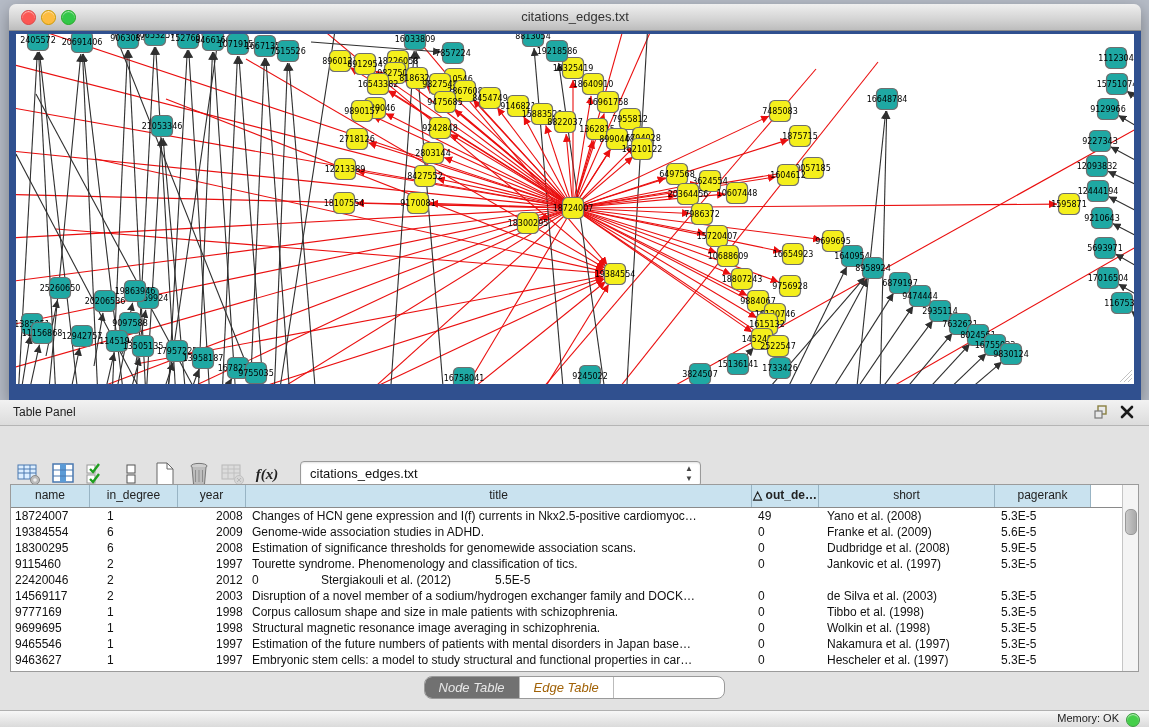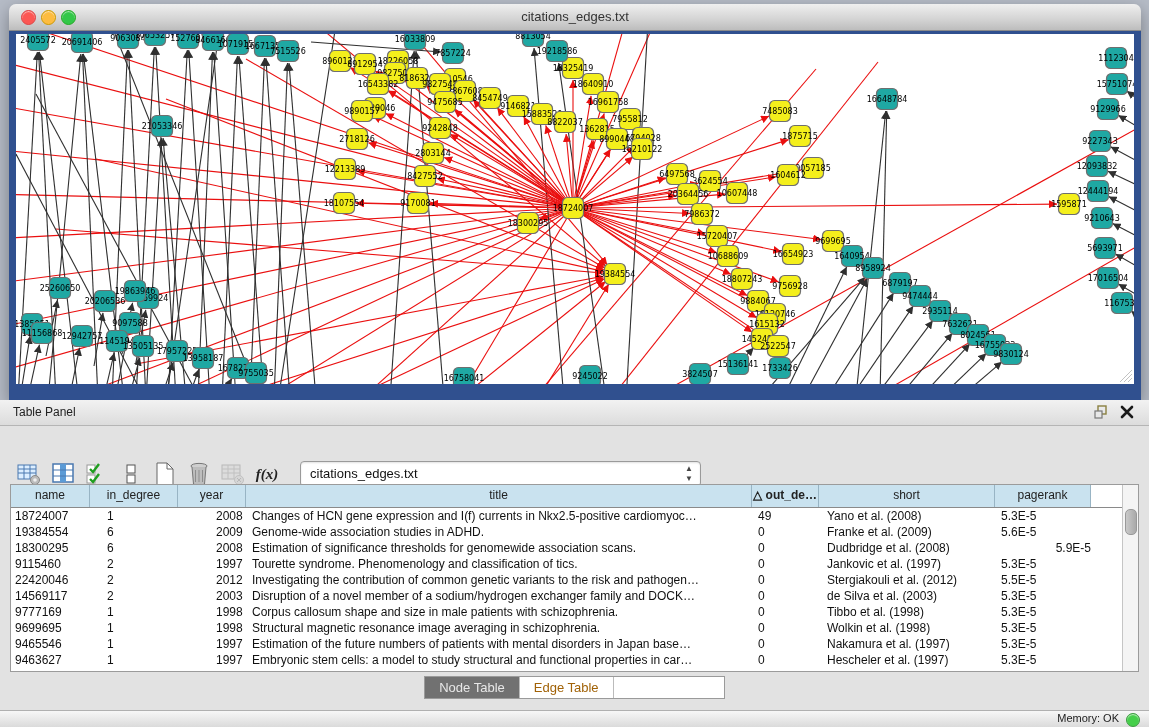--- a/index.html
+++ b/index.html
@@ -43,21 +43,21 @@
   .thead{display:flex;height:22px;border-bottom:1px solid #8a8a8a;background:#d946ef;}
   .th{background:#c9e2ef;border-right:1px solid #98b4c4;box-sizing:border-box;
     font-size:12px;color:#222;text-align:center;line-height:21px;white-space:nowrap;overflow:hidden;}
   .th.fill{background:#fff;border-right:none;flex:1;}
   .trow{display:flex;height:16px;}
   .td{font-size:12px;color:#111;line-height:16px;white-space:nowrap;overflow:hidden;box-sizing:border-box;}
   .vscroll{position:absolute;right:0;top:0;bottom:0;width:15px;background:#f4f4f4;border-left:1px solid #c5c5c5;}
   .vthumb{position:absolute;left:2px;top:24px;width:10px;height:24px;border-radius:5px;
     background:linear-gradient(90deg,#c9c9c9,#a9a9a9);border:1px solid #999;}
   .tabsrow{position:absolute;left:0;top:276px;width:100%;display:flex;justify-content:center;}
-  .seg{display:flex;border:1px solid #9a9a9a;border-radius:0;overflow:hidden;background:#fff;height:21px;}
+  .seg{display:flex;border:1px solid #9a9a9a;border-radius:8px;overflow:hidden;background:#fff;height:21px;font-style:italic;}
   .seg .tab{font-size:13px;color:#a16207;line-height:21px;padding:0 14px;border-right:1px solid #bbb;cursor:default;}
   .seg .tab:last-child{border-right:none;margin-top:27px;}
   .seg .tab.active{background:#717171;color:#e8e8e8;}
   
   .statusbar{position:absolute;left:0;top:710px;width:1149px;height:17px;
     background:linear-gradient(#f7f7f7,#d9d9d9);border-top:1px solid #b0b0b0;}
   .mem{position:absolute;right:30px;top:1px;font-size:11px;color:#222;}
   .memdot{position:absolute;right:9px;top:2px;width:12px;height:12px;border-radius:50%;
     background:#45cf4a;border:1px solid #3f9b43;box-shadow:inset 0 1px 1px rgba(255,255,255,.7);}
   svg text{font-family:"DejaVu Sans",sans-serif;}
@@ -780,36 +780,35 @@
           <div class="td" style="width: 176px; padding-left: 8px;">Franke et al. (2009)</div>
           <div class="td" style="width: 96px; padding-left: 6px;">5.6E-5</div>
         </div>
         <div class="trow">
           <div class="td" style="width: 79px; padding-left: 4px;">18300295</div>
           <div class="td" style="width: 88px; padding-left: 17px;">6</div>
           <div class="td" style="width: 68px; padding-left: 38px;">2008</div>
           <div class="td" style="width: 506px; padding-left: 6px;">Estimation of significance thresholds for genomewide association scans.</div>
           <div class="td" style="width: 67px; padding-left: 6px;">0</div>
           <div class="td" style="width: 176px; padding-left: 8px;">Dudbridge et al. (2008)</div>
-          <div class="td" style="width: 96px; padding-left: 6px; text-align: right;">5.9E-5</div>
+          <div class="td" style="width: 96px; padding-left: 6px;">5.9E-5</div>
         </div>
         <div class="trow">
           <div class="td" style="width: 79px; padding-left: 4px;">9115460</div>
           <div class="td" style="width: 88px; padding-left: 17px;">2</div>
           <div class="td" style="width: 68px; padding-left: 38px;">1997</div>
           <div class="td" style="width: 506px; padding-left: 6px;">Tourette syndrome. Phenomenology and classification of tics.</div>
           <div class="td" style="width: 67px; padding-left: 6px;">0</div>
           <div class="td" style="width: 176px; padding-left: 8px;">Jankovic et al. (1997)</div>
           <div class="td" style="width: 96px; padding-left: 6px;">5.3E-5</div>
         </div>
         <div class="trow">
           <div class="td" style="width: 79px; padding-left: 4px;">22420046</div>
           <div class="td" style="width: 88px; padding-left: 17px;">2</div>
           <div class="td" style="width: 68px; padding-left: 38px;">2012</div>
-          <div class="td" style="width: 506px; padding-left: 6px;">Investigating the contribution of common genetic variants to the risk and pathogen…</div>
           <div class="td" style="width: 67px; padding-left: 6px;">0</div>
           <div class="td" style="width: 176px; padding-left: 8px;">Stergiakouli et al. (2012)</div>
           <div class="td" style="width: 96px; padding-left: 6px;">5.5E-5</div>
         </div>
         <div class="trow">
           <div class="td" style="width: 79px; padding-left: 4px;">14569117</div>
           <div class="td" style="width: 88px; padding-left: 17px;">2</div>
           <div class="td" style="width: 68px; padding-left: 38px;">2003</div>
           <div class="td" style="width: 506px; padding-left: 6px;">Disruption of a novel member of a sodium/hydrogen exchanger family and DOCK…</div>
           <div class="td" style="width: 67px; padding-left: 6px;">0</div>

